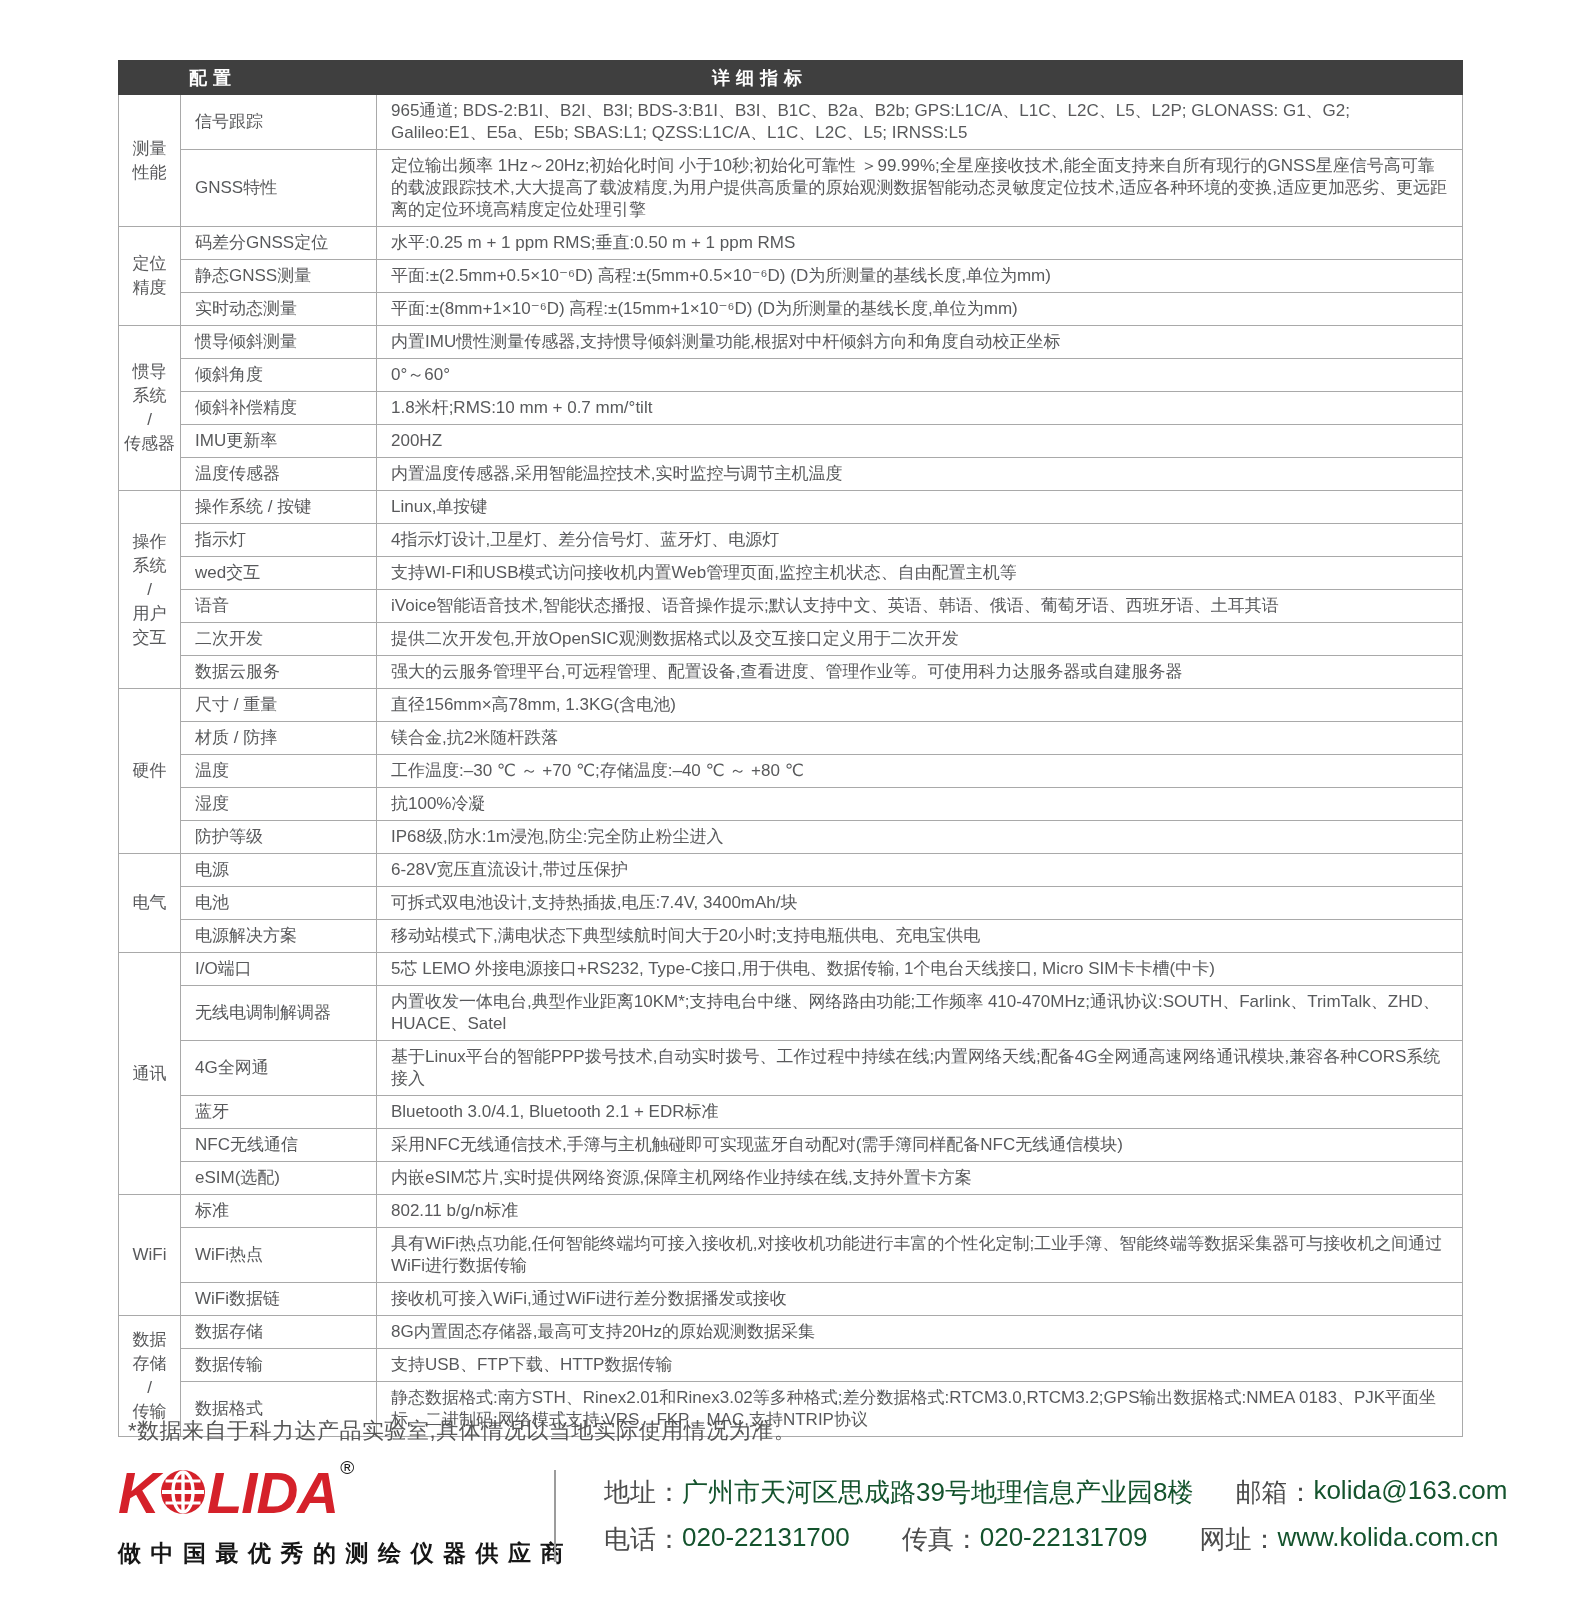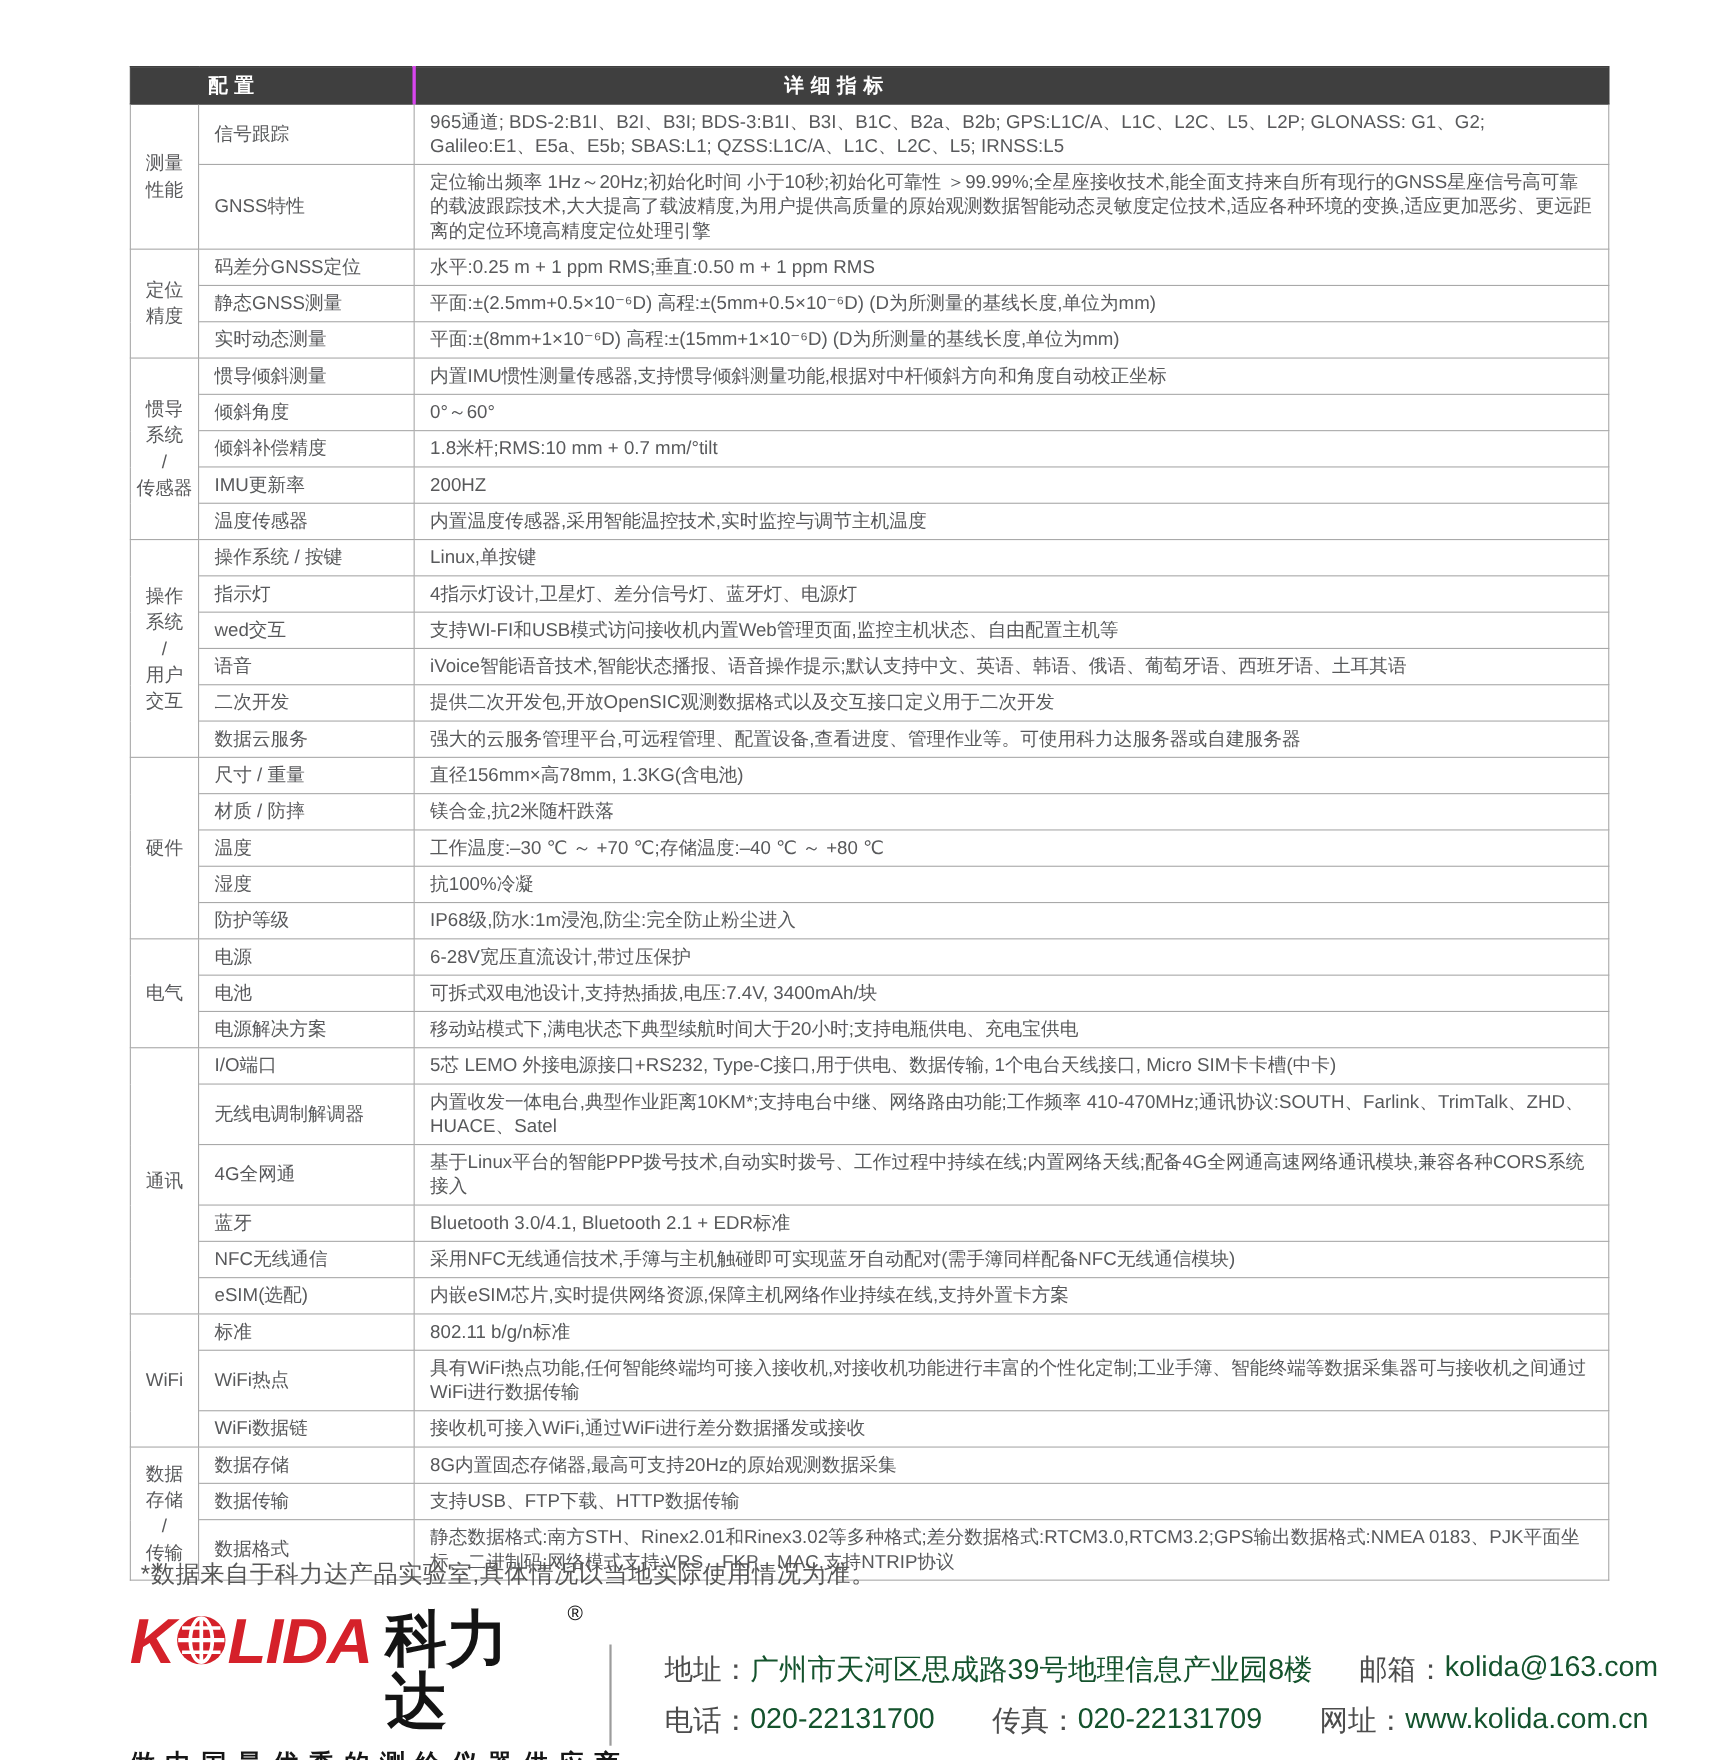--- a/index.html
+++ b/index.html
@@ -24,21 +24,21 @@
   table.spec col.c-cat{width:62px;}
   table.spec col.c-lbl{width:196px;}
   table.spec th{
     background:#3f3f3f;color:#ffffff;
     font-size:18px;font-weight:bold;
     height:33px;padding:0;
     letter-spacing:6px;text-align:left;
     border:1px solid #3f3f3f;
   }
   table.spec th.h-config{padding-left:70px;}
-  table.spec th.h-detail{padding-left:335px;border-left:3px solid #d946ef;}
+  table.spec th.h-detail{padding-left:335px;border-left:1px solid #d946ef;}
   table.spec td{
     border:1px solid #a9a9a9;
     padding:5px 14px;
     vertical-align:middle;
     word-break:break-word;
   }
   table.spec td.cat{
     text-align:center;
     white-space:pre-line;
     padding:5px 2px;
@@ -283,21 +283,20 @@
               <circle cx="23" cy="23" r="22" fill="#d5212a"></circle>
               <ellipse cx="23" cy="23" rx="10" ry="20" fill="none" stroke="#ffffff" stroke-width="3.4"></ellipse>
               <line x1="23" y1="2" x2="23" y2="44" stroke="#ffffff" stroke-width="3.4"></line>
               <line x1="2" y1="23" x2="44" y2="23" stroke="#ffffff" stroke-width="3.8"></line>
               <line x1="5.5" y1="12" x2="40.5" y2="12" stroke="#ffffff" stroke-width="3.2"></line>
               <line x1="5.5" y1="34" x2="40.5" y2="34" stroke="#ffffff" stroke-width="3.2"></line>
             </svg>
           </span>
           <span>LIDA</span>
         </span>
-        <span class="logo-cn">科力达</span>
         <span class="logo-reg">®</span>
       </div>
       <div class="logo-tagline">做中国最优秀的测绘仪器供应商</div>
     </div>
 
     <div class="contact-block">
       <div class="contact-row contact-row1">
         <span class="contact-item">
           <span class="c-label">地址：</span>
           <span class="c-value">广州市天河区思成路39号地理信息产业园8楼</span>

